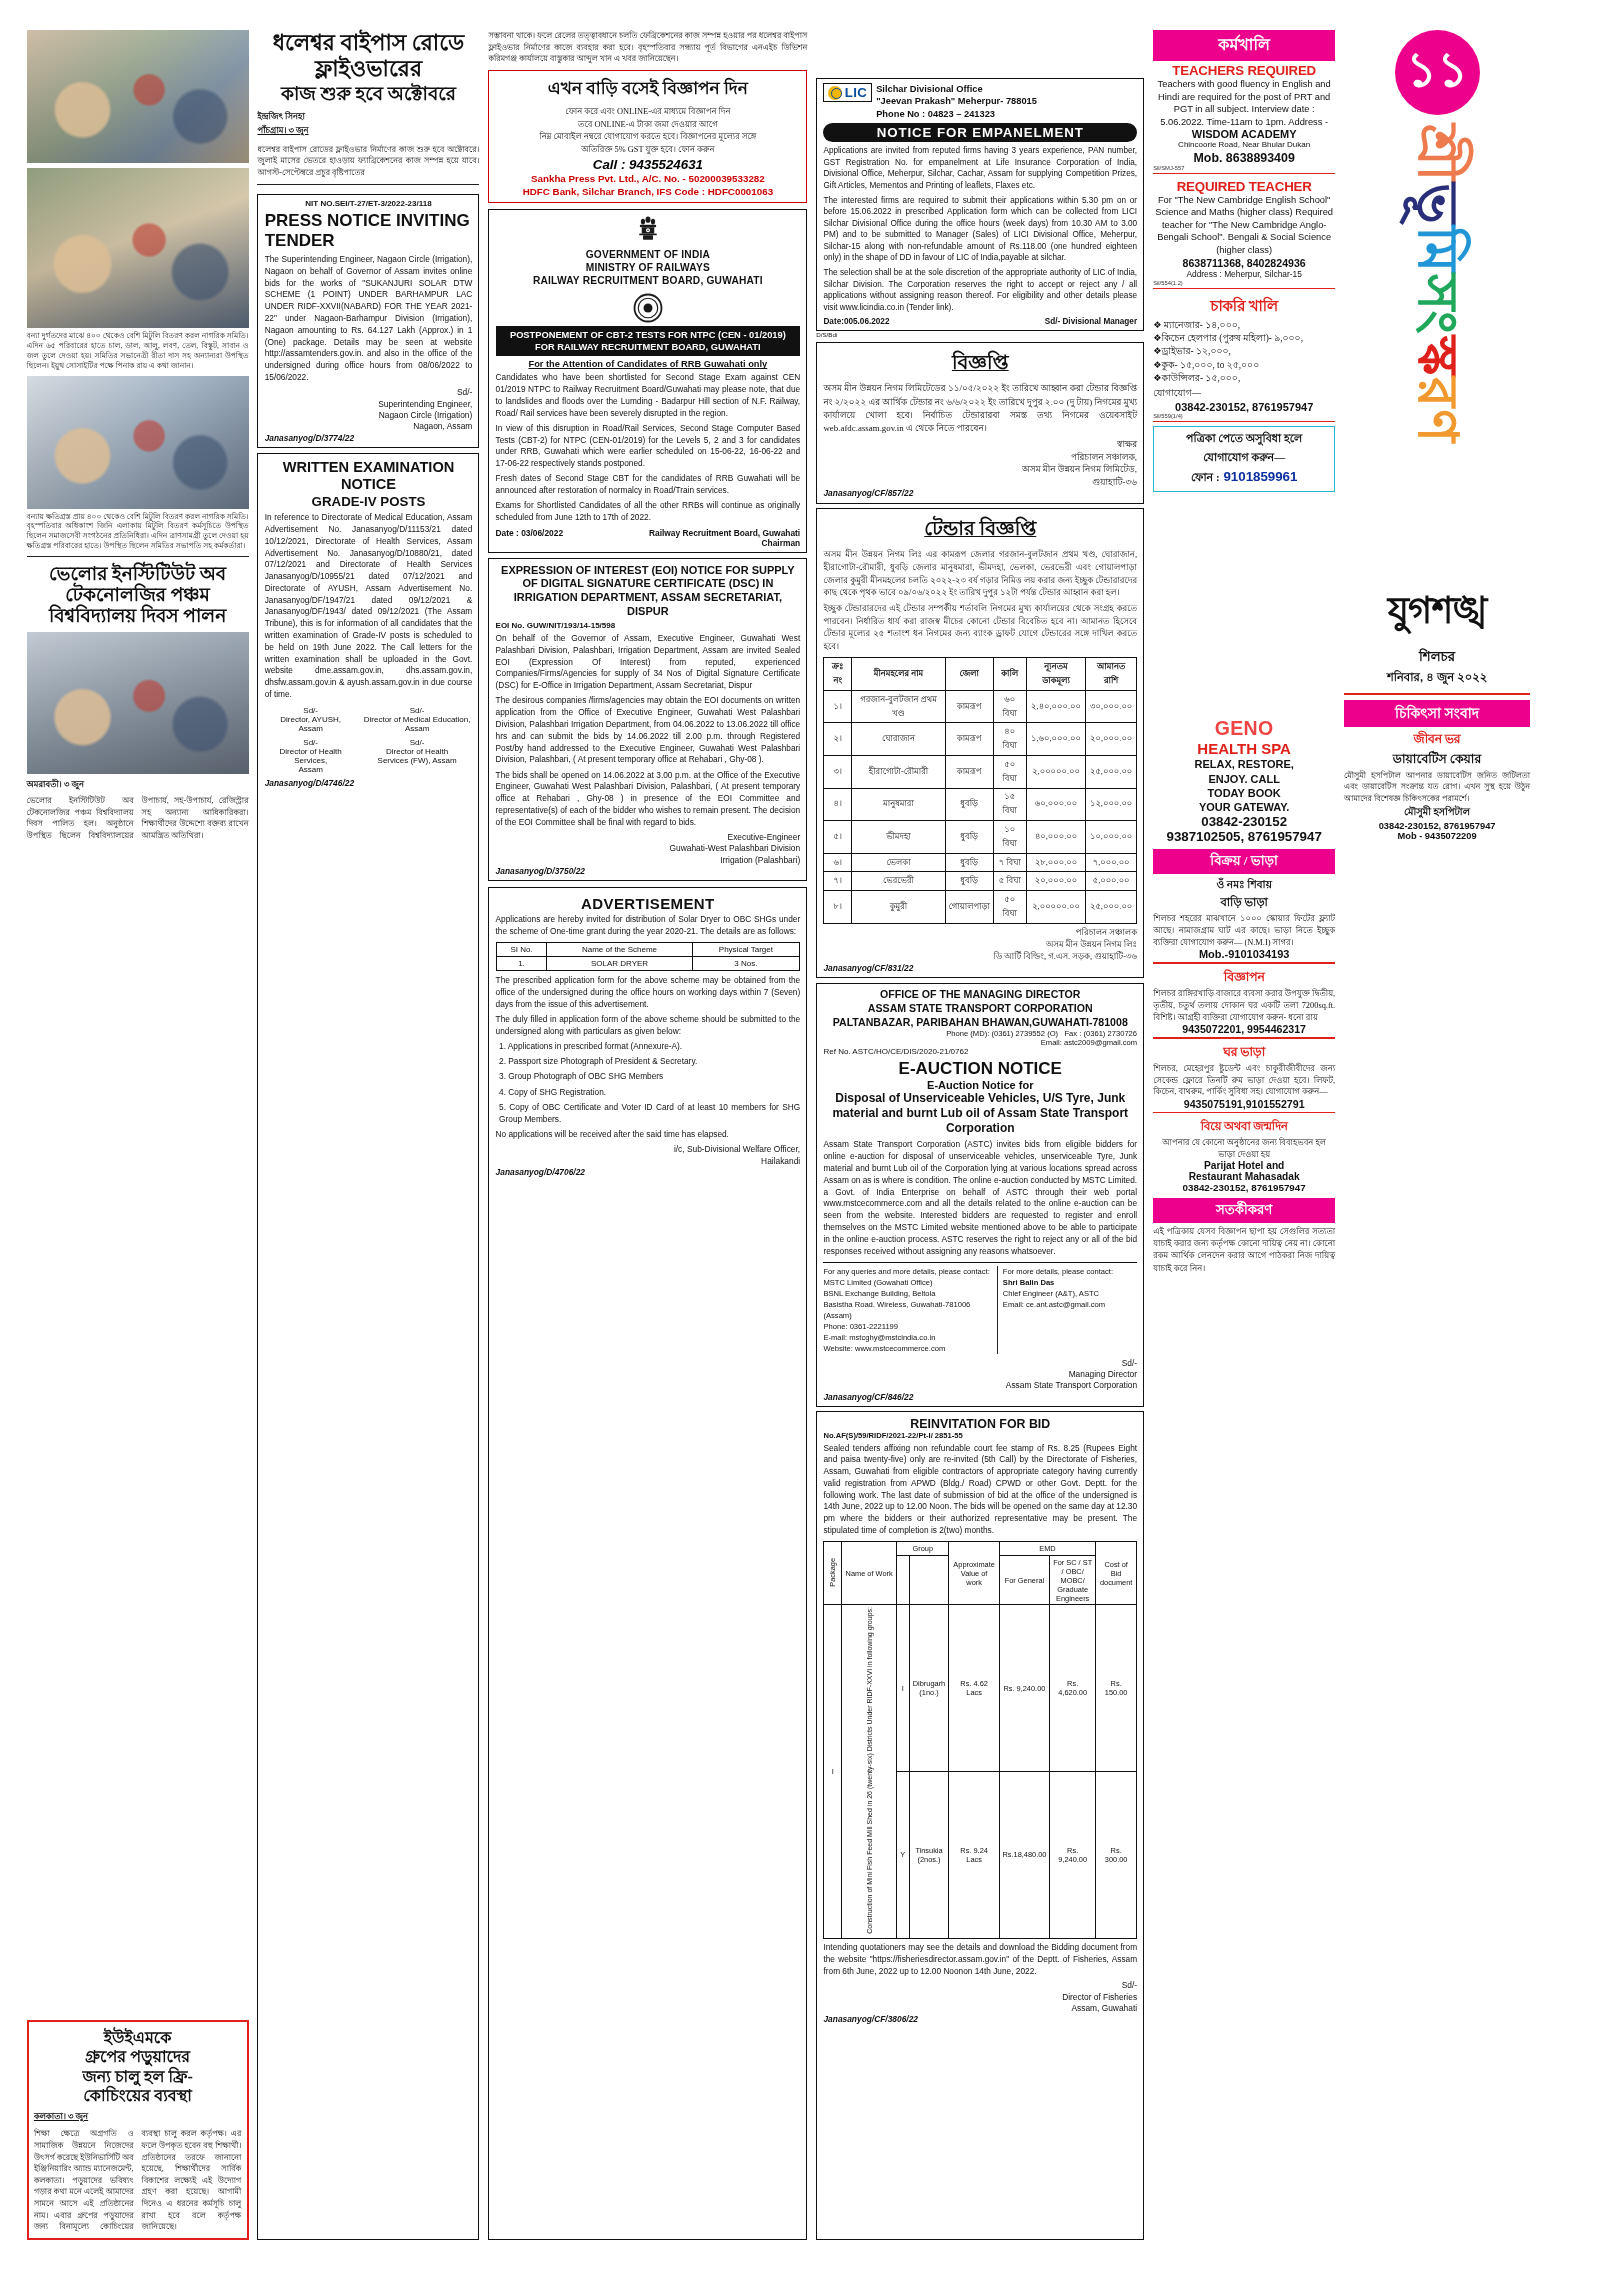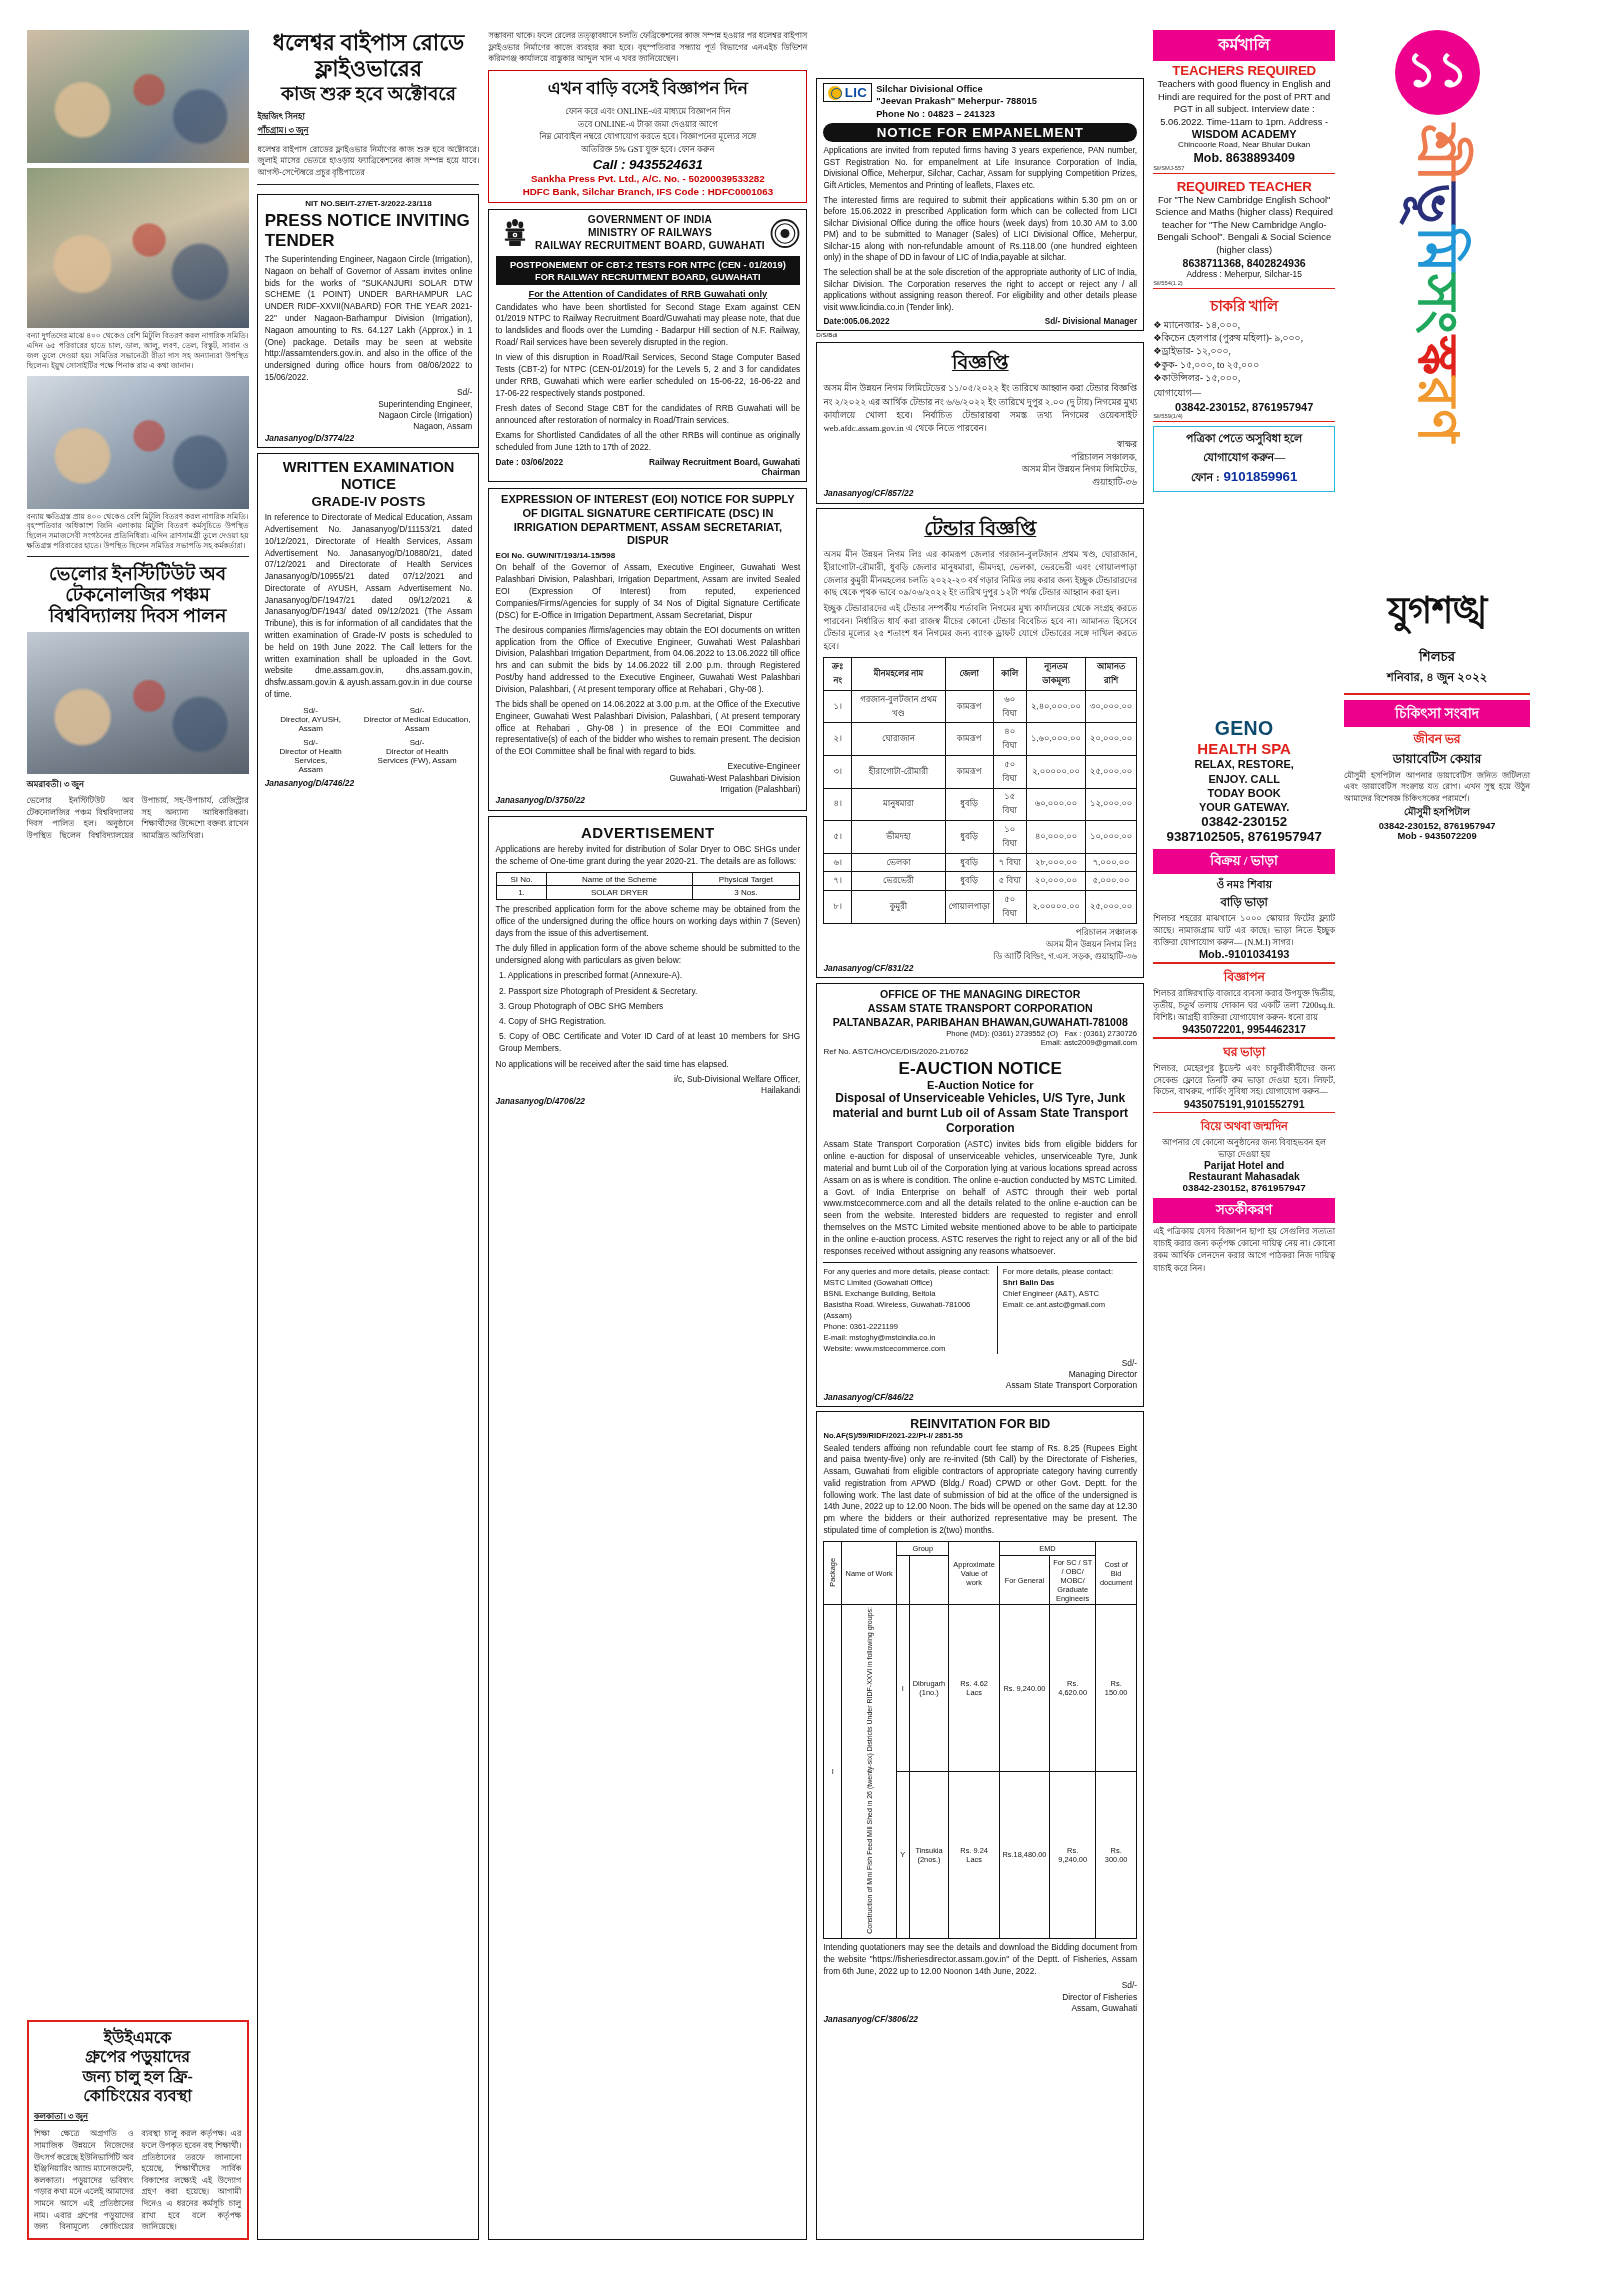--- a/index.html
+++ b/index.html
@@ -55,21 +55,21 @@
   .body-bn { font-size:8px; line-height:1.45; text-align:justify; font-family:"Liberation Serif",serif; }
   .twocol { column-count:2; column-gap:8px; }
 
   
   .adv-online { border:1.8px solid #c00; padding:4.4px; }
   .adv-online .t { font-size:17px; font-weight:bold; text-align:center; font-family:"Liberation Serif",serif; margin-bottom:2.7px; }
   .adv-online .l { font-size:8.4px; text-align:center; font-family:"Liberation Serif",serif; line-height:1.5; }
   .adv-online .call { font-size:13.3px; font-weight:bold; text-align:center; color:#000; font-style:italic; }
   .adv-online .bank { font-size:9.8px; font-weight:bold; text-align:center; color:#c00; line-height:1.35; }
 
-  .gov-head { display:flex; align-items:center; gap:5.3px; justify-content:flex-end; }
+  .gov-head { display:flex; align-items:center; gap:5.3px; justify-content:space-between;flex-direction:column; }
   .emblem { width:30px; height:35px; flex:0 0 30px; }
   .gov-title { text-align:center; font-size:10.2px; font-weight:bold; line-height:1.25; letter-spacing:0.2px; }
   .blackbar { background:#111; color:#fff; font-size:9.3px; font-weight:bold; text-align:center; padding:2.7px 1.8px; line-height:1.3; margin:3.5px 0; }
   .attn { text-align:center; font-size:9.3px; font-weight:bold; text-decoration:underline; margin:2.7px 0; }
   .en-body { font-size:8.3px; line-height:1.42; text-align:justify; }
   .en-body p { margin:0 0 3.5px 0; }
   .sig { text-align:right; font-size:8.4px; line-height:1.35; }
   .jn { font-size:8.4px; font-style:italic; font-weight:bold; }
 
   .nit-head { text-align:center; font-size:8px; }
@@ -106,21 +106,21 @@
   .cls-body { font-size:9.3px; text-align:center; line-height:1.35; }
   .cls-strong { font-weight:bold; font-size:9.8px; text-align:center; }
   .cls-mob { font-weight:bold; font-size:12.4px; text-align:center; }
   .cls-ref { font-size:5.8px; color:#333; }
   .thin-red { height:1.4px; background:#e0201b; margin:1.8px 0 4.4px 0; }
   .cyan-box { border:1.4px solid #29b6d8; padding:2.7px; text-align:center; }
   .cyan-box .l1 { font-size:11px; font-weight:bold; font-family:"Liberation Serif",serif; color:#111; }
   .cyan-box .l2 { font-size:13.3px; font-weight:bold; color:#0b2ea0; }
 
   .geno { text-align:center; }
-  .geno .g1 { color:#0c4a6e; font-weight:bold; font-size:19.5px; letter-spacing:0.4px; }
+  .geno .g1 { color:#ef4444; font-weight:bold; font-size:19.5px; letter-spacing:0.4px; }
   .geno .g2 { color:#e0201b; font-weight:bold; font-size:15px; }
   .geno .g3 { font-weight:bold; font-size:11px; line-height:1.3; }
   .geno .g4 { font-weight:bold; font-size:13.3px; }
 
   
   .pagenum { width:85px; height:85px; border-radius:50%; background:#ec008c; color:#fff;
              display:flex; align-items:center; justify-content:center;
              font-size:48px; font-weight:bold; font-family:"Liberation Serif",serif; }
   .mast-vert { writing-mode:vertical-rl; text-orientation:mixed; font-family:"Liberation Serif",serif;
                font-weight:bold; font-size:55px; line-height:1; letter-spacing:1.8px; height:567px;

